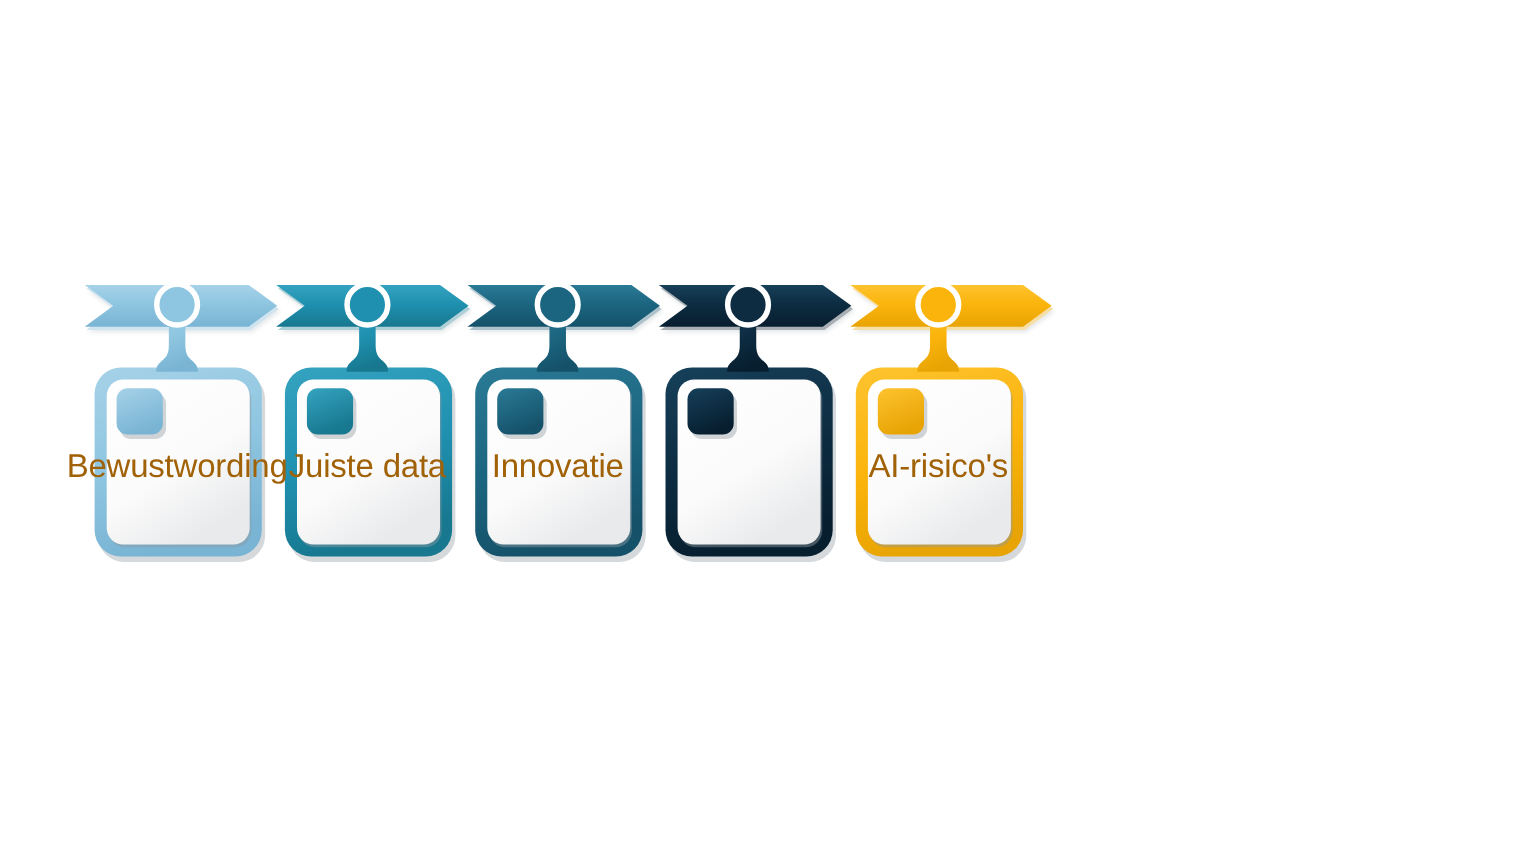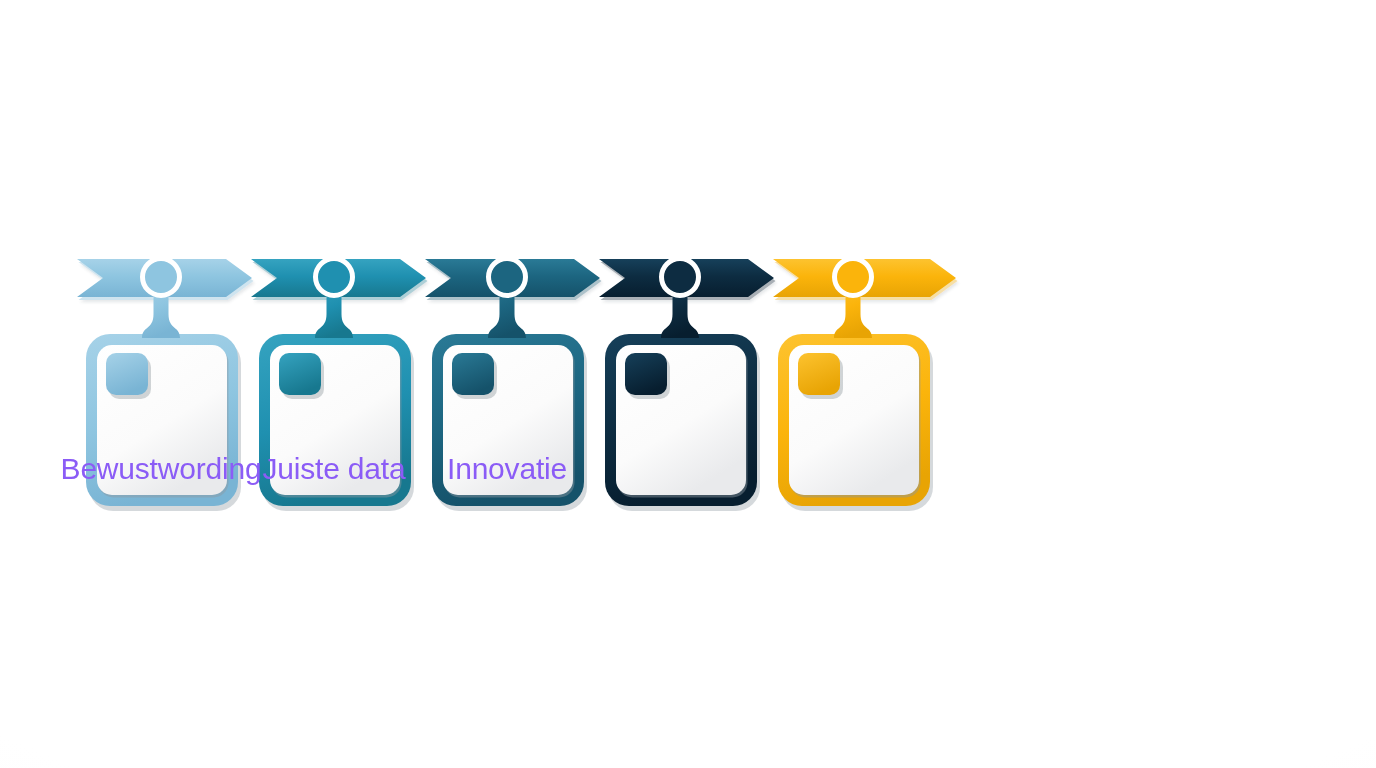--- a/index.html
+++ b/index.html
@@ -52,25 +52,24 @@
     pointer-events: none;
   }
 
   .card-label {
     position: absolute;
     top: 405px;
     height: 40px;
     line-height: 40px;
     text-align: center;
     font-size: 30px;
-    color: #8b5cf6;
+    color: #a16207;
     white-space: nowrap;
     letter-spacing: -0.2px;
     pointer-events: auto;
-    margin-top: 44px;
   }
 </style>
 </head>
 <body>
 
 <div id="page-backdrop"></div>
 
 <div id="infographic">
 
   <svg class="svg-layer" id="diagram-svg" viewBox="0 0 1376 768" xmlns="http://www.w3.org/2000/svg">
@@ -238,15 +237,16 @@
         <rect x="625" y="353" width="42" height="42" rx="10" ry="10" fill="url(#gradIcon3)"></rect>
         <rect x="801" y="357" width="42" height="42" rx="10" ry="10" fill="#8b959c" opacity="0.40"></rect>
         <rect x="798" y="353" width="42" height="42" rx="10" ry="10" fill="url(#gradIcon4)"></rect>
       </g>
   </svg>
 
   <div class="label-layer" id="label-layer">
       <div class="card-label" style="left: 31px; width: 260px;">Bewustwording</div>
       <div class="card-label" style="left: 204px; width: 260px;">Juiste data</div>
       <div class="card-label" style="left: 377px; width: 260px;">Innovatie</div>
+      <div class="card-label" style="left: 723px; width: 260px;">AI-risico's</div>
     </div>
 
 </div>
 
 </body></html>

